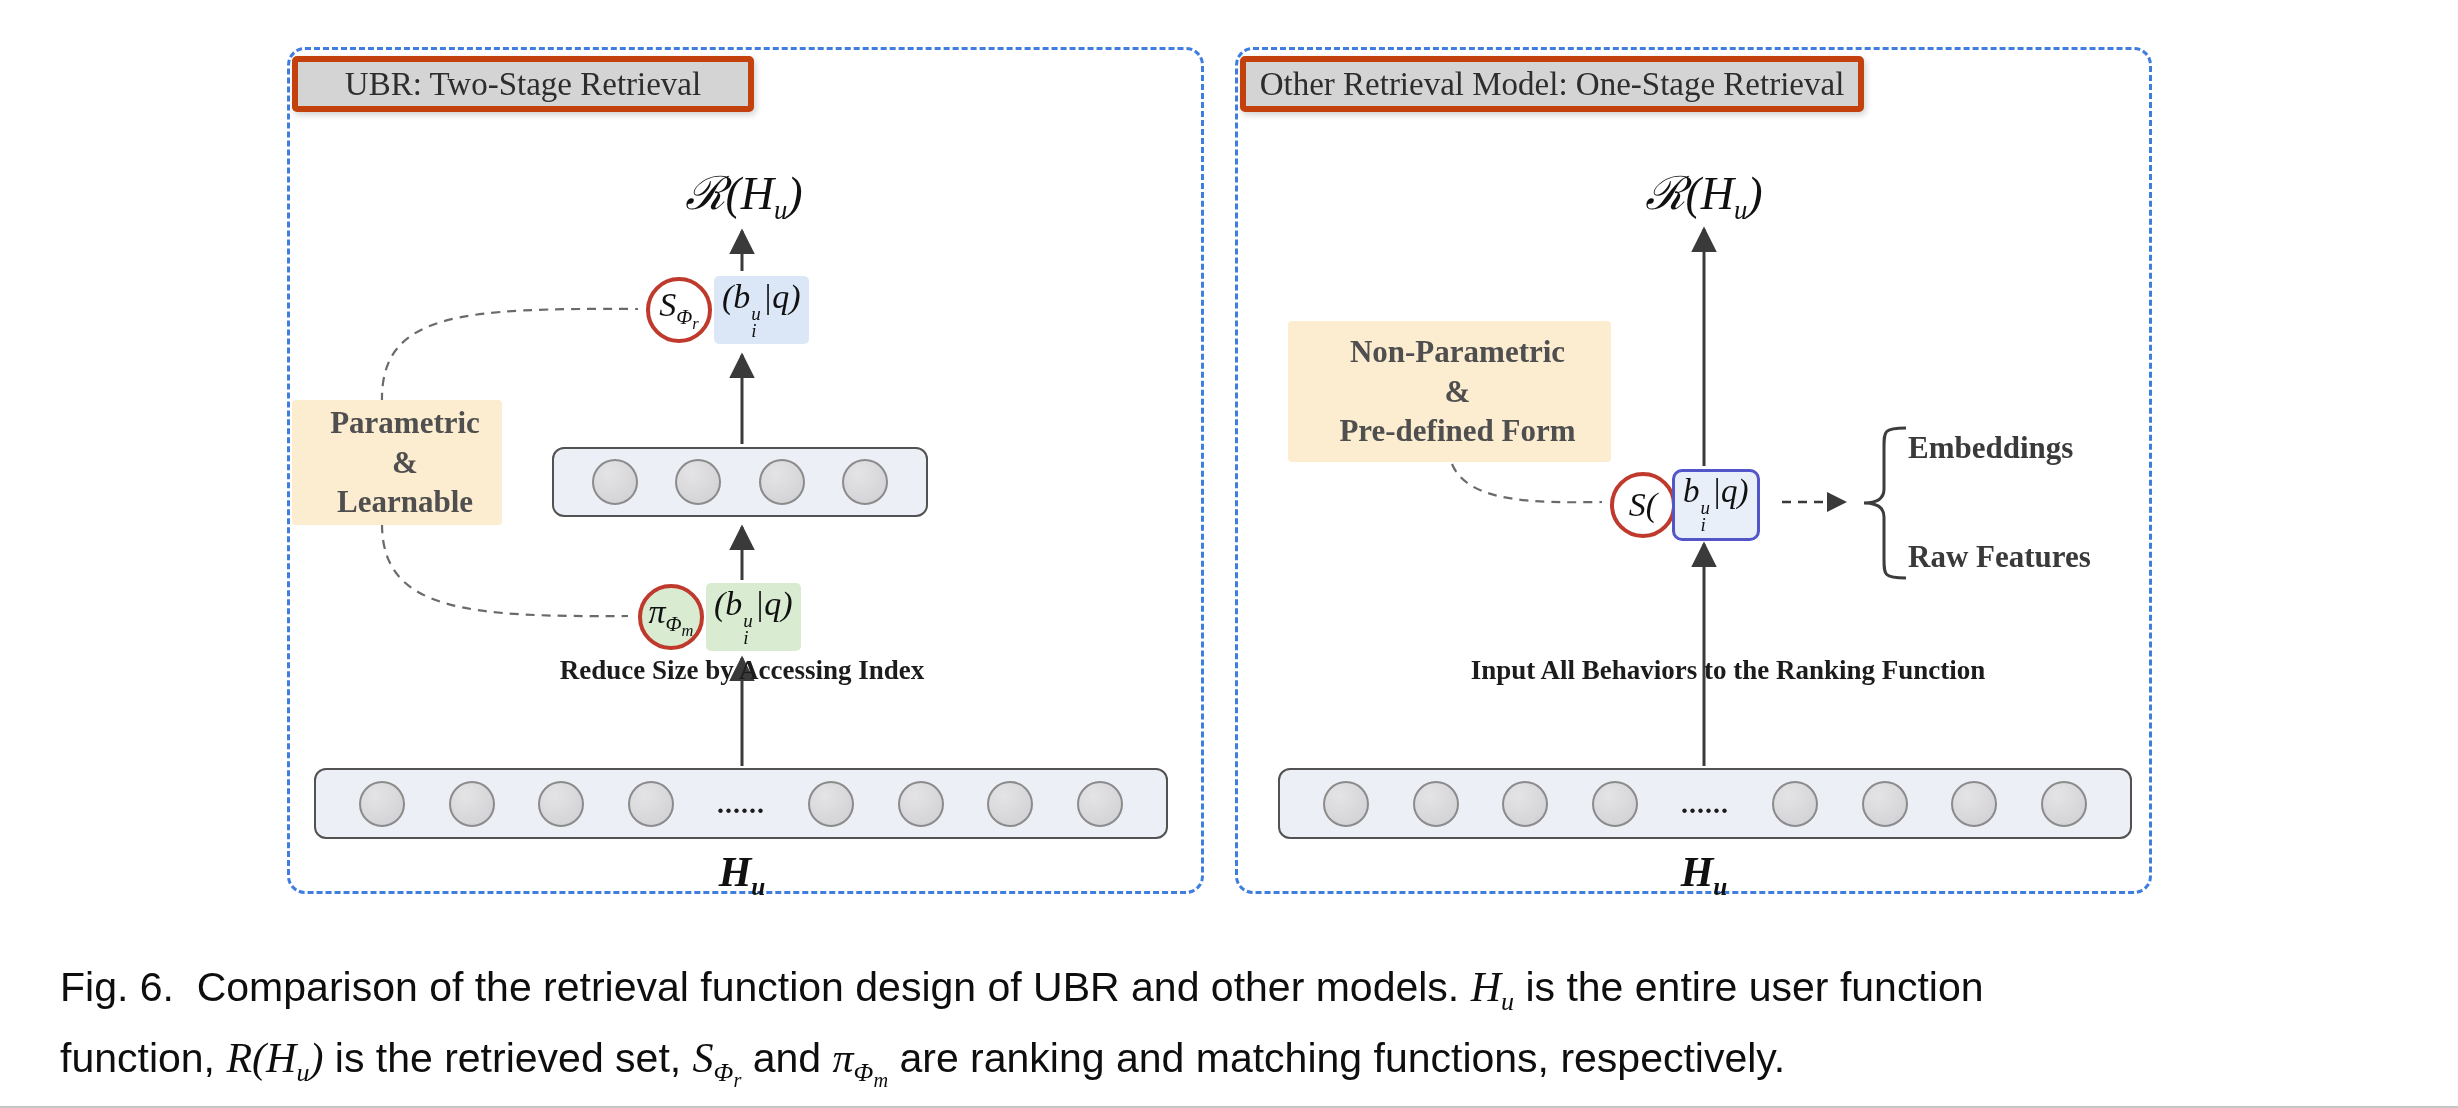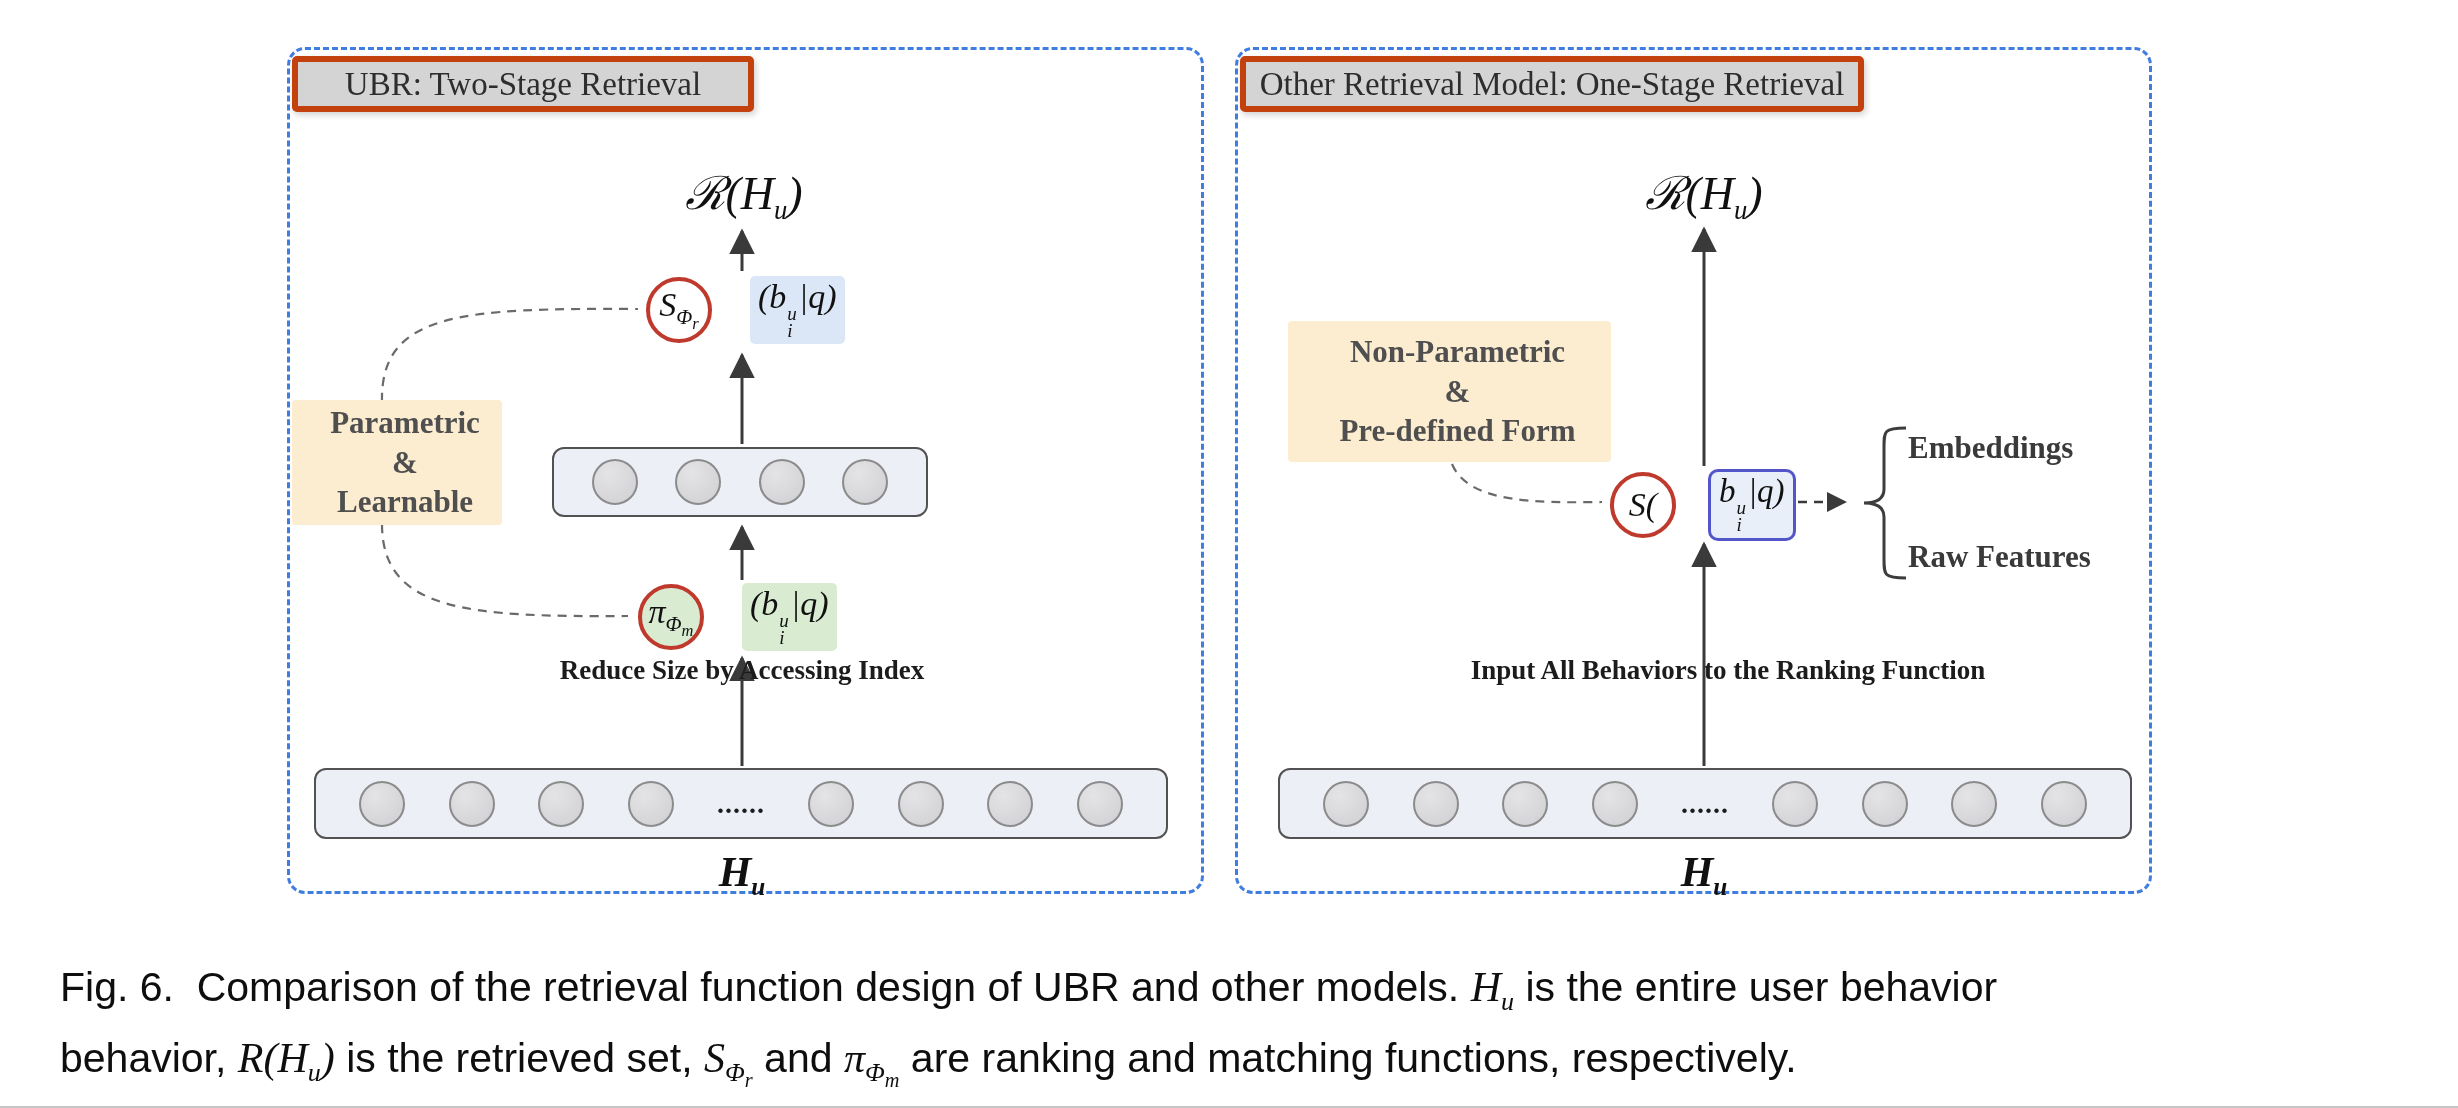--- a/index.html
+++ b/index.html
@@ -20,21 +20,21 @@
   #title-right { left:1240px; top:56px; width:624px; height:56px; }
 
   
   .math { font-style:italic; white-space:nowrap; color:#111; }
   .formula { position:absolute; transform:translateX(-50%); font-size:46px; }
   #formula-left  { left:744px;  top:160px; }
   #formula-right { left:1704px; top:160px; }
   .formula sub { font-size:0.58em; }
 
   
-  .node { position:absolute; display:flex; align-items:center;gap:36px; }
+  .node { position:absolute; display:flex; align-items:center; }
   #node-rank  { left:646px;  top:276px; }
   #node-match { left:638px;  top:583px; }
   #node-score { left:1610px; top:469px; }
   .ncircle { width:66px; height:66px; border:4.5px solid #bf3a2c; border-radius:50%;
              display:flex; align-items:center; justify-content:center; flex:none; background:transparent; }
   .ncircle.green { background:#d9ecd2; }
   .nmain { font-size:34px; }
   .nmain sub { font-size:0.62em; }
   .nmain sub sub { font-size:0.78em; }
   .chip { padding:2px 8px 4px 8px; border-radius:5px; font-size:34px; margin-left:2px; }
@@ -223,18 +223,18 @@
           <span>u</span>
           <span>i</span>
         </span><span>|q)</span>
     </span>
   </div>
 
   <div class="brace-item" id="emb">Embeddings</div>
   <div class="brace-item" id="raw">Raw Features</div>
 
   <div class="caption">
-    <div class="cap-line"><span>Fig. 6.  Comparison of the retrieval function design of UBR and other models. </span><span class="cm"><span>H</span><sub>u</sub></span><span> is the entire user behavior</span></div>
-    <div class="cap-line"><span>behavior, </span><span class="cm"><span>R(H</span><sub>u</sub><span>)</span></span><span> is the retrieved set, </span><span class="cm"><span>S</span><sub><span>Φ</span><sub>r</sub></sub></span><span> and </span><span class="cm"><span>π</span><sub><span>Φ</span><sub>m</sub></sub></span><span> are ranking and matching functions, respectively.</span></div>
+    <div class="cap-line"><span>Fig. 6.  Comparison of the retrieval function design of UBR and other models. </span><span class="cm"><span>H</span><sub>u</sub></span><span> is the entire user function</span></div>
+    <div class="cap-line"><span>function, </span><span class="cm"><span>R(H</span><sub>u</sub><span>)</span></span><span> is the retrieved set, </span><span class="cm"><span>S</span><sub><span>Φ</span><sub>r</sub></sub></span><span> and </span><span class="cm"><span>π</span><sub><span>Φ</span><sub>m</sub></sub></span><span> are ranking and matching functions, respectively.</span></div>
   </div>
 
   <div class="bottom-rule"></div>
 </div>
 
 </body></html>

